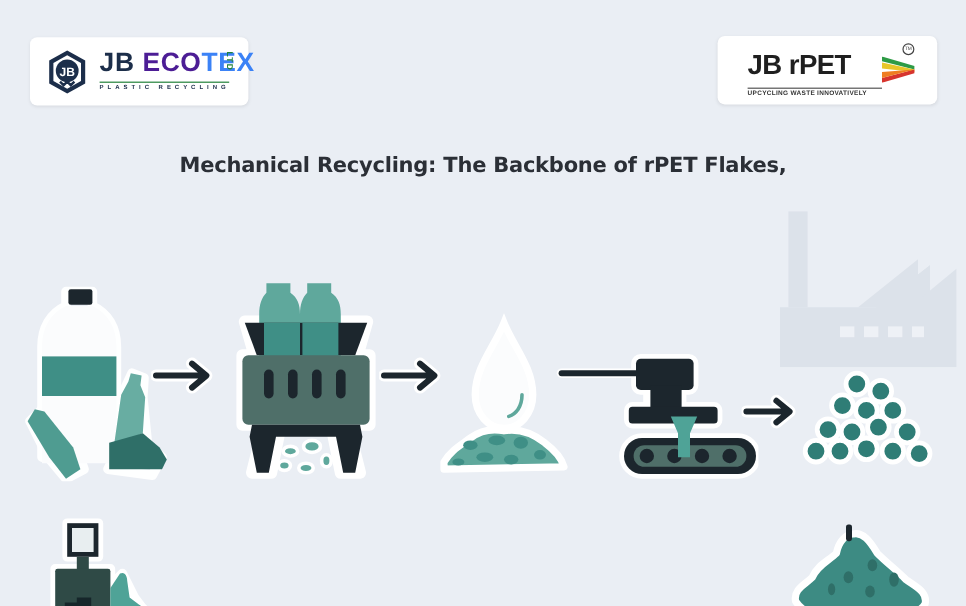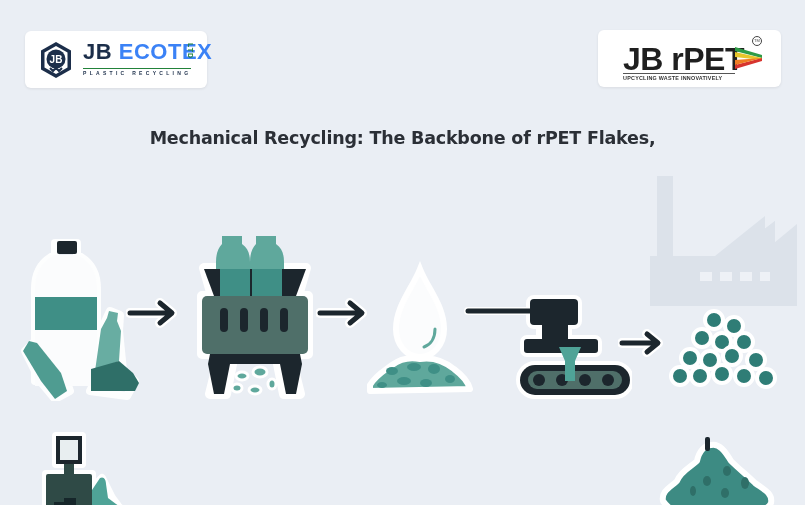--- a/index.html
+++ b/index.html
@@ -17,37 +17,37 @@
     box-shadow: 0 1px 3px rgba(0,0,0,0.08);
   }
   .logo-left { left: 25px; top: 15px; width: 182px; height: 57px; }
   .logo-right { left: 598px; top: 14px; width: 183px; height: 57px; }
   .ecotex-word {
     position: absolute; left: 58px; top: 10px;
     font-family: "Liberation Sans", sans-serif; font-weight: bold;
     font-size: 22px; letter-spacing: 0.5px; line-height: 1; white-space: nowrap;
   }
   .ecotex-word .jb { color: #1c2e4a; }
-  .ecotex-word .eco { color: #3b82f6; }
+  .ecotex-word .eco { color: #4c1d95; }
   .ecotex-word .tex { color: #3b82f6; }
   .ecotex-ltd {
     position: absolute; left: 162px; top: 12px;
     font-family: "Liberation Sans", sans-serif; font-weight: bold;
     font-size: 7px; color: #22823a; writing-mode: vertical-rl; letter-spacing: 1px;
   }
   .ecotex-line { position: absolute; left: 58px; top: 37px; width: 108px; height: 1px; background: #22823a; }
   .ecotex-sub {
     position: absolute; left: 58px; top: 39px;
     font-family: "Liberation Sans", sans-serif; font-weight: bold;
     font-size: 5px; letter-spacing: 3.3px; color: #1c2e4a; white-space: nowrap;
   }
   .rpet-word {
     position: absolute; left: 25px; top: 13px;
     font-family: "Liberation Sans", sans-serif; font-weight: bold;
-    font-size: 32px; color: #1f1f1f; letter-spacing: -0.5px; line-height: 1; white-space: nowrap;
+    font-size: 23px; color: #1f1f1f; letter-spacing: -0.5px; line-height: 1; white-space: nowrap;
   }
   .rpet-line { position: absolute; left: 25px; top: 43px; width: 112px; height: 1px; background: #555; }
   .rpet-sub {
     position: absolute; left: 25px; top: 45px;
     font-family: "Liberation Sans", sans-serif; font-weight: bold;
     font-size: 5.4px; color: #333; letter-spacing: 0.25px; white-space: nowrap;
   }
   .rpet-tm {
     position: absolute; left: 154px; top: 6px; width: 10px; height: 10px;
     border: 1px solid #444; border-radius: 50%; font-size: 4px; line-height: 8px; text-align: center; color: #444;

